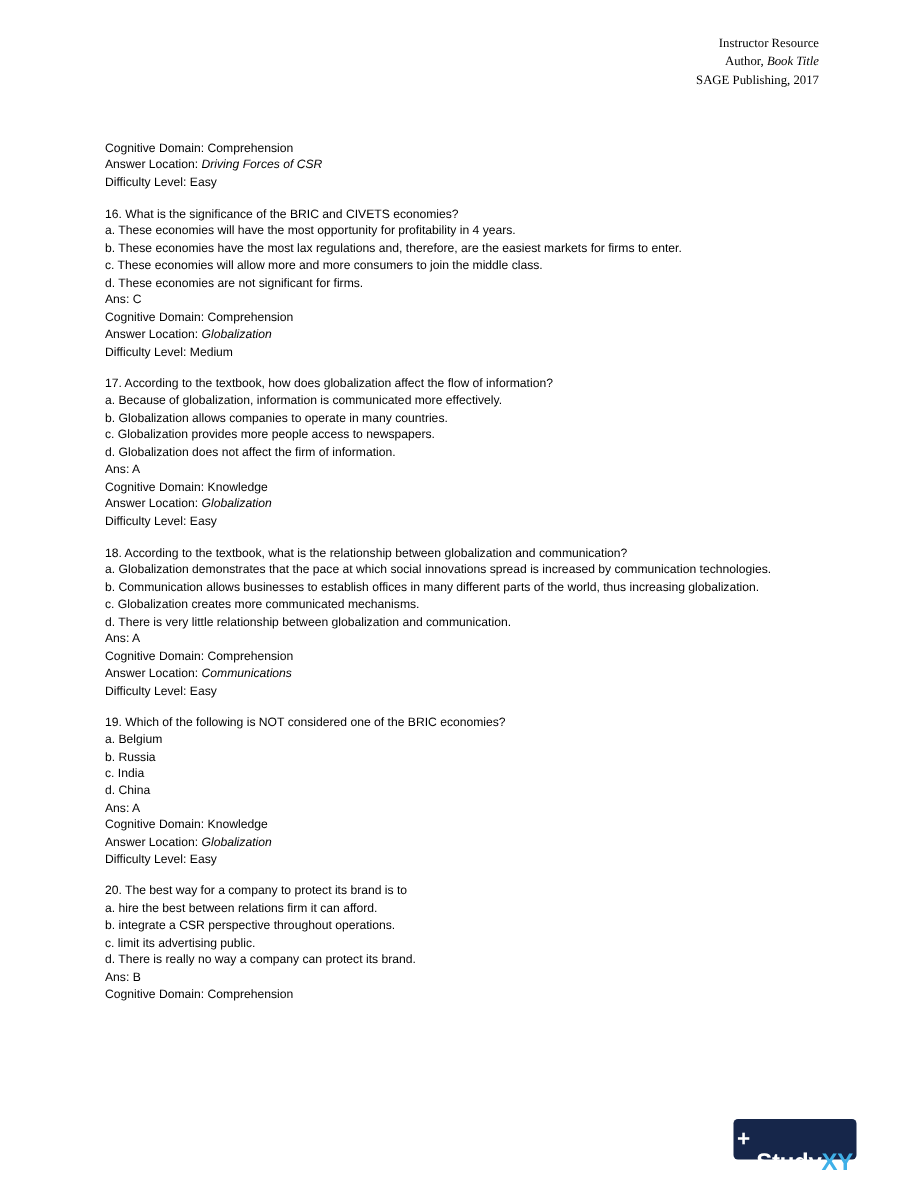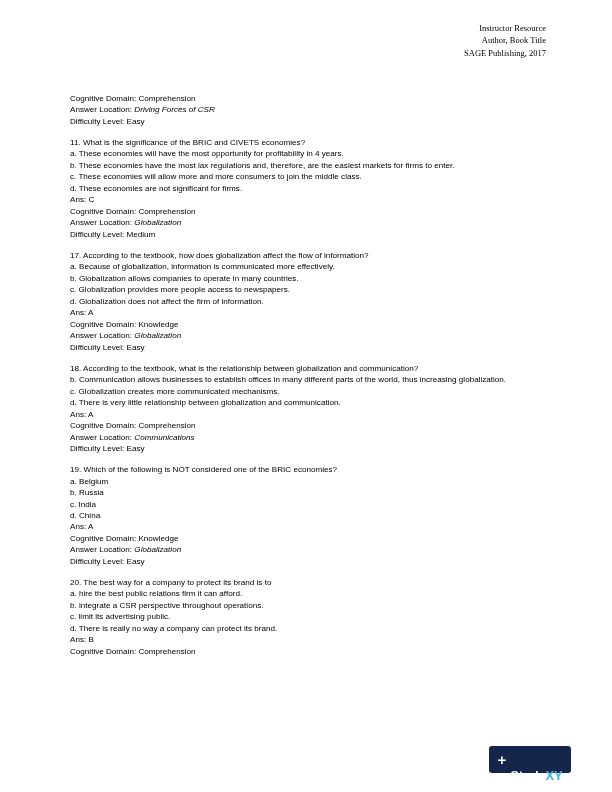--- a/index.html
+++ b/index.html
@@ -26,21 +26,21 @@
     position: absolute;
     top: 22px;
     right: 66px;
     text-align: right;
     font-family: "Liberation Serif", serif;
     font-size: 8.5px;
     line-height: 1.45;
     color: #000;
   }
   .header div { white-space: nowrap; }
-  .header .italic { }
+  .header .italic { font-style: italic; }
   .body-block {
     position: absolute;
     left: 70px;
     top: 93px;
     width: 462px;
     font-size: 8.1px;
     line-height: 1.42;
     color: #000;
   }
   .line {
@@ -65,21 +65,21 @@
   }
   .logo .plus {
     color: #ffffff;
     font-size: 15px;
     font-weight: bold;
     line-height: 1;
     margin-right: 1px;
   }
   .logo .word {
     color: #ffffff;
-    font-size: 13px;
+    font-size: 16px;
     font-weight: bold;
     letter-spacing: -0.2px;
     line-height: 1;
     margin-top: 32px;
   }
   .logo .word .accent { color: #3fb0e8; }
 </style>
 </head>
 <body>
 
@@ -92,21 +92,21 @@
   </div>
 
   <div class="body-block">
 
     <p class="line">Cognitive Domain: Comprehension</p>
     <p class="line"><span>Answer Location: </span><span class="meta-italic">Driving Forces of CSR</span></p>
     <p class="line">Difficulty Level: Easy</p>
 
     <div class="gap"></div>
 
-    <p class="line">11. What is the significance of the BRIC and CIVETS economies?</p>
+    <p class="line">16. What is the significance of the BRIC and CIVETS economies?</p>
     <p class="line">a. These economies will have the most opportunity for profitability in 4 years.</p>
     <p class="line">b. These economies have the most lax regulations and, therefore, are the easiest markets for firms to enter.</p>
     <p class="line">c. These economies will allow more and more consumers to join the middle class.</p>
     <p class="line">d. These economies are not significant for firms.</p>
     <p class="line">Ans: C</p>
     <p class="line">Cognitive Domain: Comprehension</p>
     <p class="line"><span>Answer Location: </span><span class="meta-italic">Globalization</span></p>
     <p class="line">Difficulty Level: Medium</p>
 
     <div class="gap"></div>
@@ -117,20 +117,21 @@
     <p class="line">c. Globalization provides more people access to newspapers.</p>
     <p class="line">d. Globalization does not affect the firm of information.</p>
     <p class="line">Ans: A</p>
     <p class="line">Cognitive Domain: Knowledge</p>
     <p class="line"><span>Answer Location: </span><span class="meta-italic">Globalization</span></p>
     <p class="line">Difficulty Level: Easy</p>
 
     <div class="gap"></div>
 
     <p class="line">18. According to the textbook, what is the relationship between globalization and communication?</p>
+    <p class="line">a. Globalization demonstrates that the pace at which social innovations spread is increased by communication technologies.</p>
     <p class="line">b. Communication allows businesses to establish offices in many different parts of the world, thus increasing globalization.</p>
     <p class="line">c. Globalization creates more communicated mechanisms.</p>
     <p class="line">d. There is very little relationship between globalization and communication.</p>
     <p class="line">Ans: A</p>
     <p class="line">Cognitive Domain: Comprehension</p>
     <p class="line"><span>Answer Location: </span><span class="meta-italic">Communications</span></p>
     <p class="line">Difficulty Level: Easy</p>
 
     <div class="gap"></div>
 
@@ -140,21 +141,21 @@
     <p class="line">c. India</p>
     <p class="line">d. China</p>
     <p class="line">Ans: A</p>
     <p class="line">Cognitive Domain: Knowledge</p>
     <p class="line"><span>Answer Location: </span><span class="meta-italic">Globalization</span></p>
     <p class="line">Difficulty Level: Easy</p>
 
     <div class="gap"></div>
 
     <p class="line">20. The best way for a company to protect its brand is to</p>
-    <p class="line">a. hire the best public relations firm it can afford.</p>
+    <p class="line">a. hire the best between relations firm it can afford.</p>
     <p class="line">b. integrate a CSR perspective throughout operations.</p>
     <p class="line">c. limit its advertising public.</p>
     <p class="line">d. There is really no way a company can protect its brand.</p>
     <p class="line">Ans: B</p>
     <p class="line">Cognitive Domain: Comprehension</p>
 
   </div>
 
   <div class="logo">
     <span class="plus">+</span>

